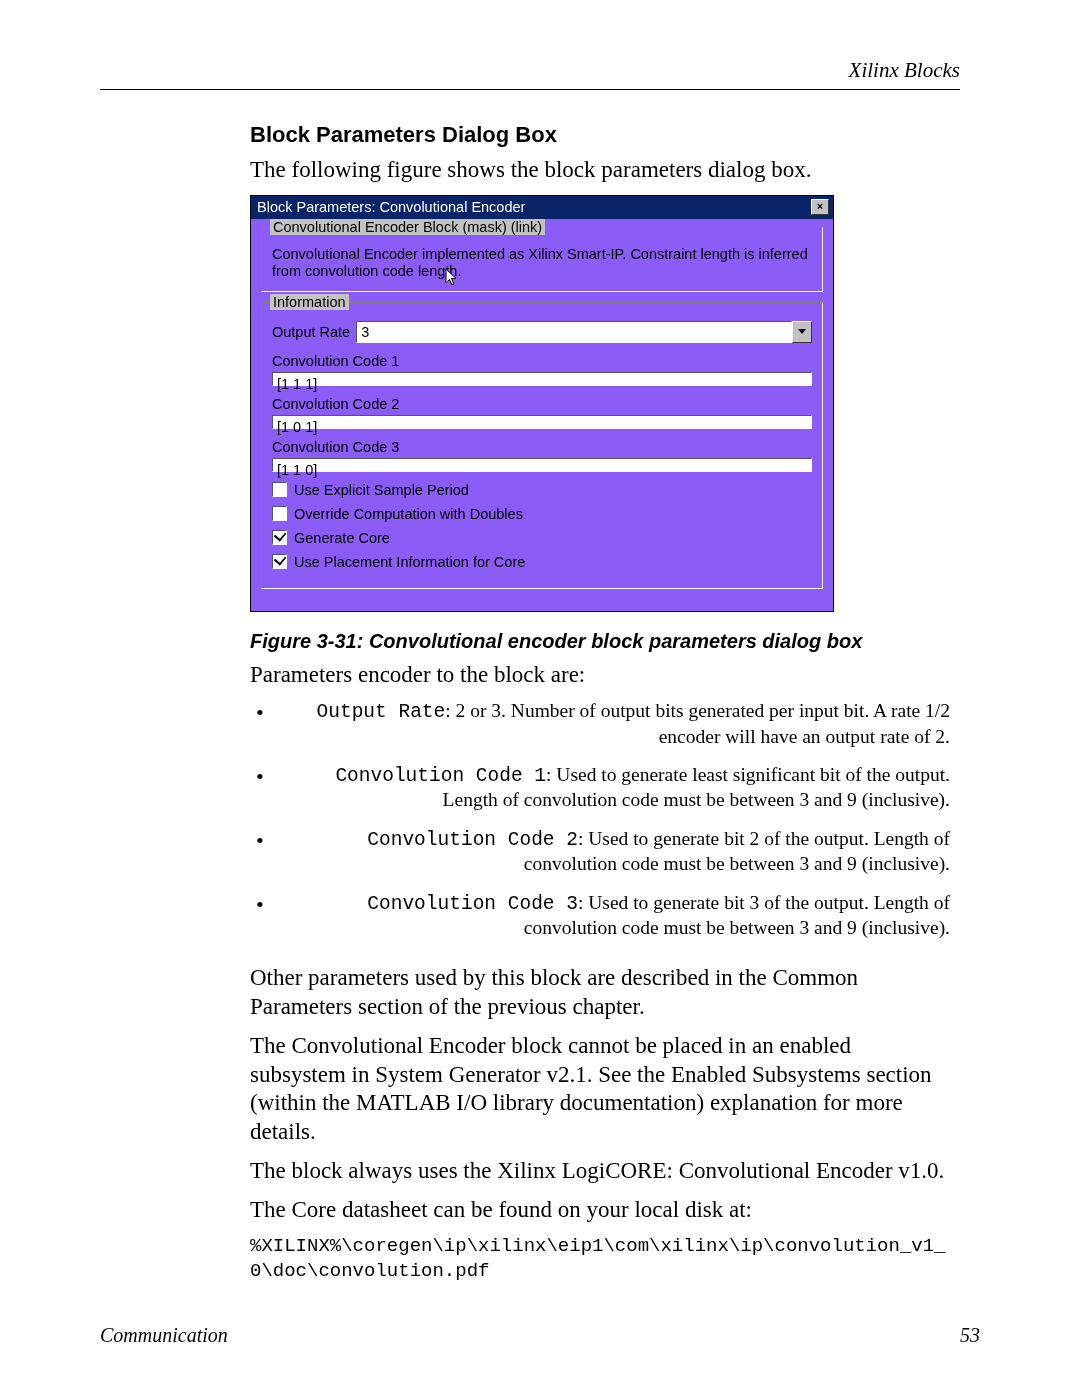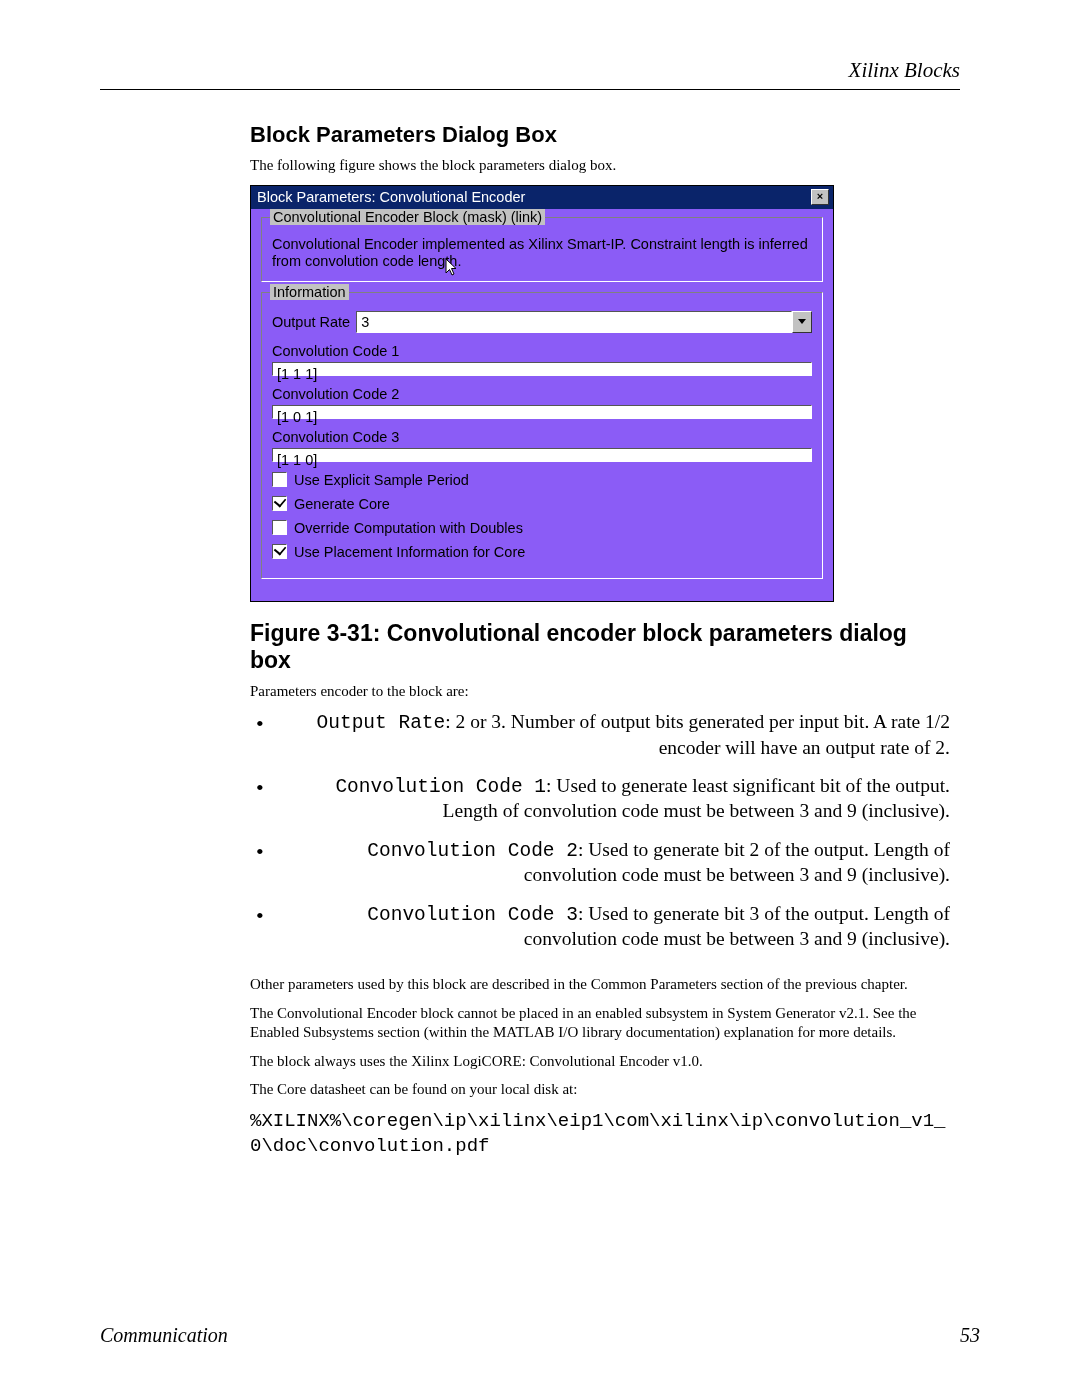--- a/index.html
+++ b/index.html
@@ -31,21 +31,21 @@
     margin-left: 150px;
     margin-right: 10px;
   }
   h2.section {
     font-family: Arial, Helvetica, sans-serif;
     font-weight: bold;
     font-size: 22px;
     margin: 10px 0 8px 0;
   }
   p {
-    font-size: 15px;
+    font-size: 23px;
     line-height: 1.25;
     margin: 8px 0 10px 0;
   }
   ul.bullets {
     list-style: none;
     padding: 0;
     margin: 6px 0 24px 0;
     text-align: right;
   }
   ul.bullets > li {
@@ -61,22 +61,23 @@
     left: 6px;
     top: 0;
     font-size: 22px;
   }
   .mono {
     font-family: "Courier New", Courier, monospace;
   }
   .figcaption {
     font-family: Arial, Helvetica, sans-serif;
     font-weight: bold;
-    font-size: 23px;
+    font-size: 20px;
     margin: 18px 0 7px 0;
+    font-style: italic;
   }
 
   
   .dialog {
     width: 582px;
     border: 1px solid #000;
     background: #8b5cf6;
     font-family: "MS Sans Serif", Arial, sans-serif;
     font-size: 14.5px;
     color: #000;
@@ -310,27 +311,27 @@
 
           <div class="field-label">Convolution Code 3</div>
           <div class="textfield">[1 1 0]</div>
 
           <div class="check-row">
             <div class="checkbox"></div>
             <span class="check-label">Use Explicit Sample Period</span>
           </div>
 
           <div class="check-row">
+            <div class="checkbox"></div>
+            <span class="check-label">Override Computation with Doubles</span>
+          </div>
+
+          <div class="check-row">
             <div class="checkbox checked"></div>
             <span class="check-label">Generate Core</span>
-          </div>
-
-          <div class="check-row">
-            <div class="checkbox"></div>
-            <span class="check-label">Override Computation with Doubles</span>
           </div>
 
           <div class="check-row">
             <div class="checkbox checked"></div>
             <span class="check-label">Use Placement Information for Core</span>
           </div>
 
         </div>
       </div>
     </div>

